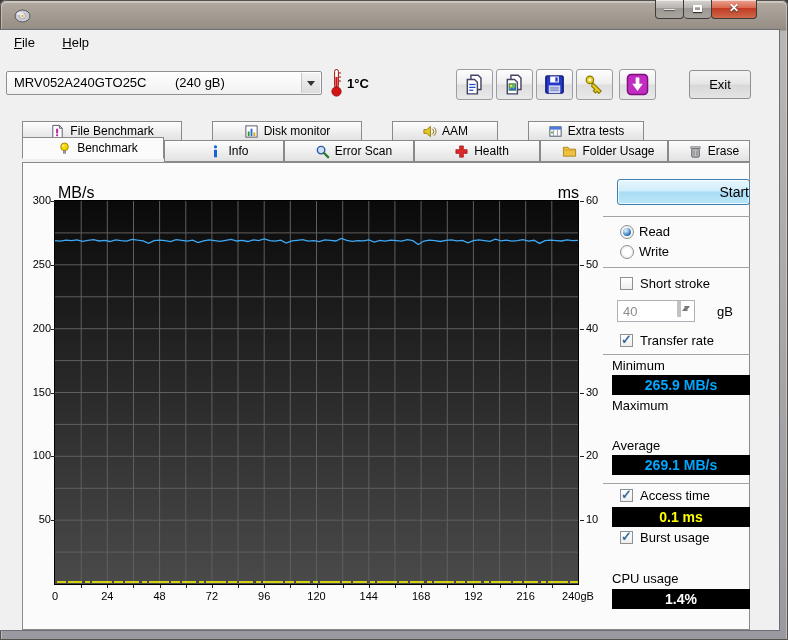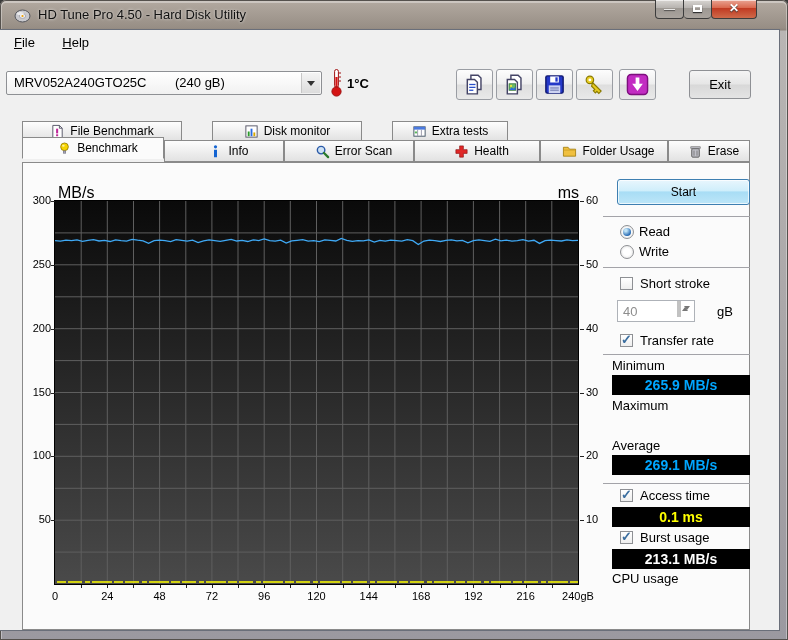--- a/index.html
+++ b/index.html
@@ -64,21 +64,21 @@
   .axis-unit{position:absolute;font-size:16px;color:#000;}
   #unit-left{left:35px;top:21px;}
   #unit-right{left:520px;top:21px;width:36px;text-align:right;}
   .ylab{position:absolute;width:38px;text-align:right;font-size:11px;}
   .ylab-r{position:absolute;width:30px;text-align:left;font-size:11px;}
   .xlab{position:absolute;width:44px;text-align:center;font-size:11px;}
   .tickmark{position:absolute;background:#222;}
   
   .sep{position:absolute;left:580px;width:147px;height:1px;background:#a3a3a8;}
   #start-btn{position:absolute;left:594px;top:16px;width:133px;height:26px;border:1px solid #3e7fb1;border-radius:3px;
-    background:linear-gradient(#e8f6fd,#cfeefb 45%,#a8ddf5 50%,#bde6f8);font-size:12px;text-align:center;line-height:24px;
+    background:linear-gradient(#e8f6fd,#cfeefb 45%,#a8ddf5 50%,#bde6f8);font-size:14px;text-align:right;line-height:24px;
     box-shadow:inset 0 0 0 1px rgba(255,255,255,.7);}
   .radio{position:absolute;width:14px;height:14px;border:1px solid #8e9094;border-radius:50%;
     background:radial-gradient(#fff 40%,#ddd);}
   .radio.on::after{content:"";position:absolute;left:2px;top:2px;width:8px;height:8px;border-radius:50%;
     background:radial-gradient(circle at 35% 30%,#bfe2f5 15%,#2a6db5 70%,#1c4c82);}
   .cb{position:absolute;width:13px;height:13px;border:1px solid #8e9094;background:linear-gradient(#fff,#eee);}
   .cb.on::after{content:"✓";position:absolute;left:0px;top:-3px;font-size:13px;font-weight:bold;color:#3b6e9f;}
   .ctl-label{position:absolute;font-size:13px;}
   #spin{position:absolute;left:594px;top:137px;width:78px;height:22px;border:1px solid #aeb2b8;background:#fff;}
   #spin .val{position:absolute;left:5px;top:3px;color:#8d8d8d;font-size:13px;}
@@ -100,21 +100,20 @@
 <div id="win">
   <div id="titlebar">
     <span id="title-icon">
       <svg viewBox="0 0 17 17">
           <ellipse cx="8.5" cy="9" rx="7.5" ry="6" fill="#c9c9ce" stroke="#55565c"></ellipse>
           <ellipse cx="8.5" cy="9" rx="3.2" ry="2.4" fill="#ececf0" stroke="#8a8a90" stroke-width=".6"></ellipse>
           <circle cx="8.5" cy="9" r="1.1" fill="#f0a000"></circle>
           <ellipse cx="6.4" cy="6.4" rx="3.4" ry="1.5" fill="rgba(255,255,255,.65)"></ellipse>
         </svg>
     </span>
-    <span id="title-text">HD Tune Pro 4.50 - Hard Disk Utility</span>
     <div class="winbtn" id="btn-min">—</div>
     <div class="winbtn" id="btn-max"><span class="maxbox"></span></div>
     <div class="winbtn" id="btn-close">✕</div>
   </div>
 
   <div id="client">
     <div id="menubar">
       <span class="menu-item">File</span>
       <span class="menu-item">Help</span>
     </div>
@@ -189,20 +188,29 @@
         <div class="tab" style="width: 150px;">
           <span class="ticon">
             <svg viewBox="0 0 16 16">
               <rect x="2" y="2" width="12" height="12" fill="#fff" stroke="#556"></rect>
               <rect x="4" y="8" width="2" height="5" fill="#2a9a2a"></rect>
               <rect x="7" y="5" width="2" height="8" fill="#2a6ae0"></rect>
               <rect x="10" y="9" width="2" height="4" fill="#d8a800"></rect>
             </svg>
           </span>
           <span>Disk monitor</span>
+        </div>
+        <div class="tab" style="width: 106px;">
+          <span class="ticon">
+            <svg viewBox="0 0 16 16">
+              <path d="M2 6h3l4-3.5v11L5 10H2z" fill="#e8c818" stroke="#806800" stroke-width=".8"></path>
+              <path d="M11 5c2 1.8 2 4.2 0 6M12.7 3.5c3 2.6 3 6.4 0 9" fill="none" stroke="#806800"></path>
+            </svg>
+          </span>
+          <span>AAM</span>
         </div>
         <div class="tab" style="width: 116px;">
           <span class="ticon">
             <svg viewBox="0 0 16 16">
               <rect x="2" y="3" width="12" height="10" fill="#fff" stroke="#456"></rect>
               <rect x="2" y="3" width="12" height="3" fill="#4a7ae0"></rect>
               <line x1="6" y1="6" x2="6" y2="13" stroke="#99a"></line>
               <line x1="10" y1="6" x2="10" y2="13" stroke="#99a"></line>
               <rect x="3" y="8" width="2.4" height="2" fill="#5ab85a"></rect>
             </svg>
@@ -399,18 +407,18 @@
       <span class="field-label" style="top:275px">Average</span>
       <div class="valbox val-blue" style="top:292px">269.1 MB/s</div>
       <div class="sep" style="top:320px"></div>
 
       <span class="cb on" style="left:597px;top:326px"></span>
       <span class="ctl-label" style="left:617px;top:325px">Access time</span>
       <div class="valbox val-yellow" style="top:344px">0.1 ms</div>
 
       <span class="cb on" style="left:597px;top:368px"></span>
       <span class="ctl-label" style="left:617px;top:367px">Burst usage</span>
-      <div class="valbox val-white" style="top:386px">213.1 MB/s</div>
 
       <span class="field-label" style="top:408px">CPU usage</span>
+      <div class="valbox val-white" style="top:426px">1.4%</div>
     </div>
   </div>
 </div>
 
 </body></html>

